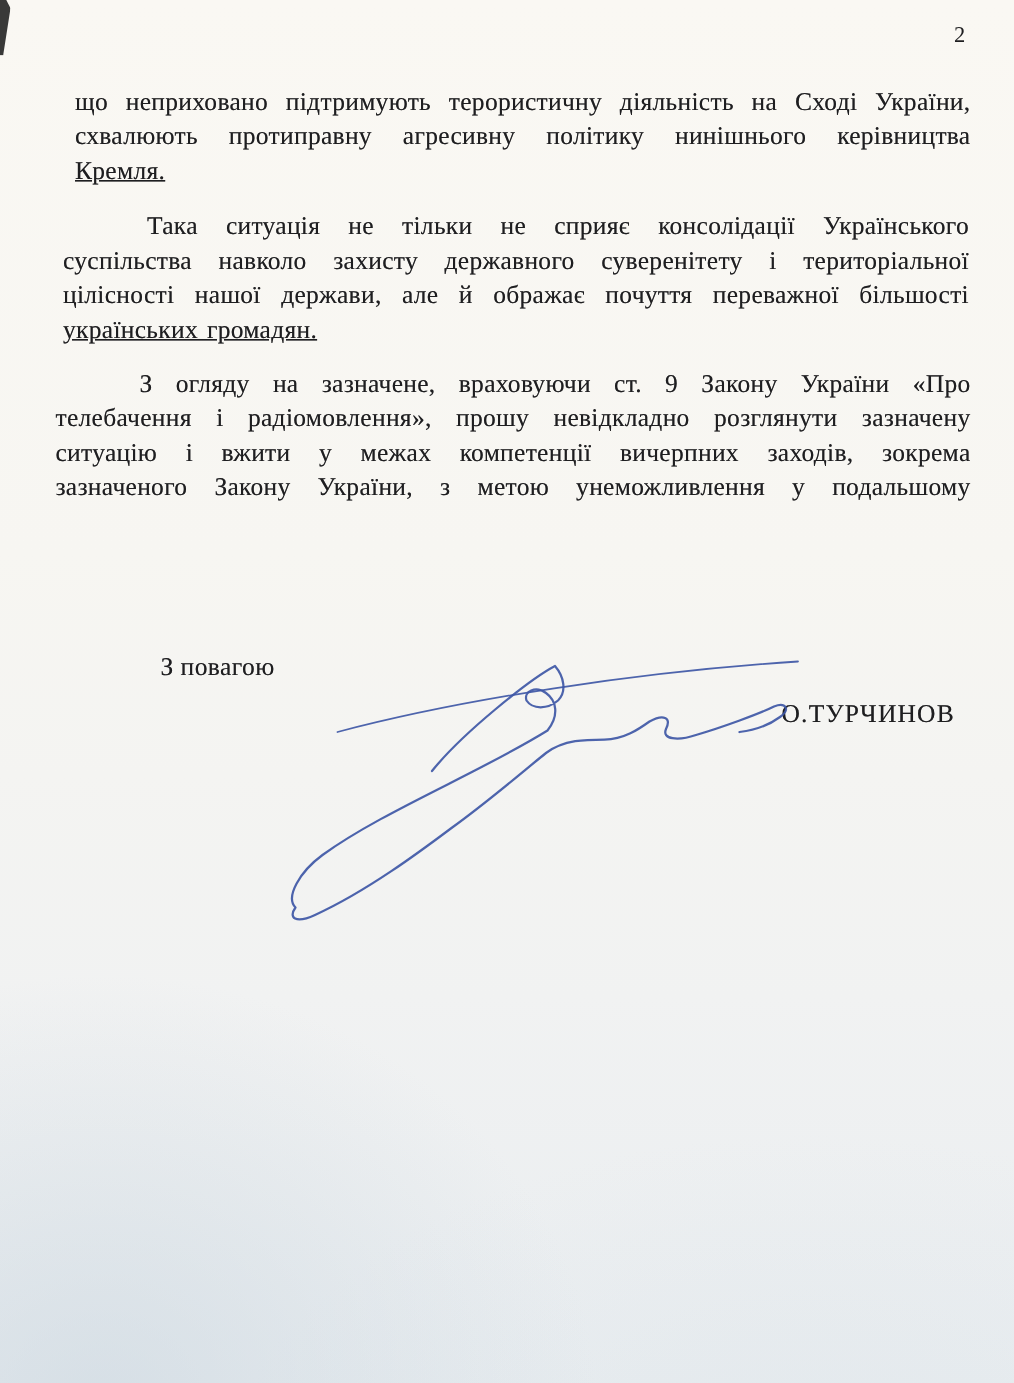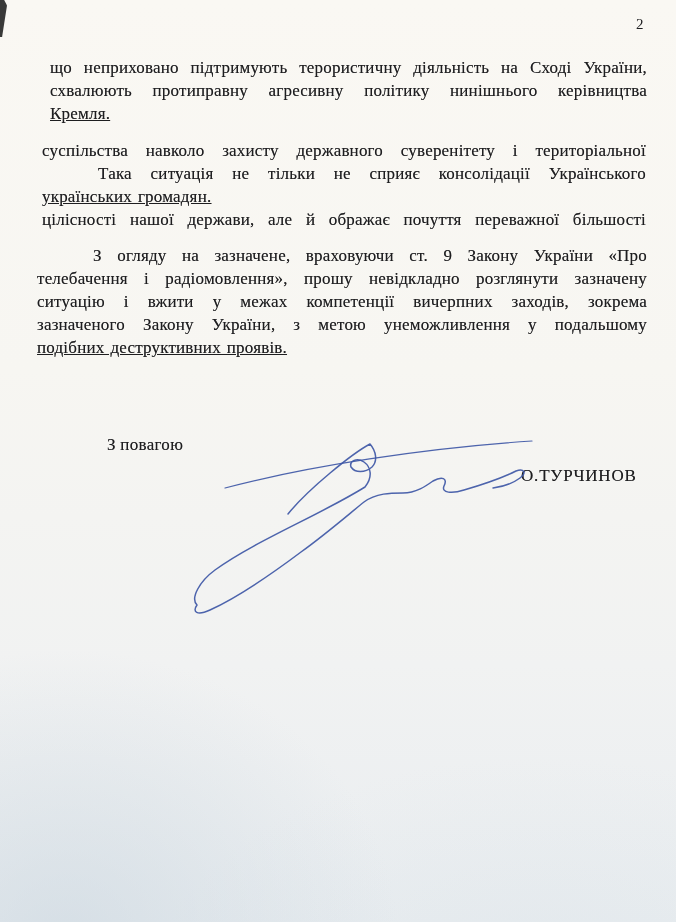--- a/index.html
+++ b/index.html
@@ -69,31 +69,30 @@
   <div class="corner-mark"></div>
 
   <div class="page-number">2</div>
 
   <div class="para p1">
       <div class="line">що неприховано підтримують терористичну діяльність на Сході України,</div>
       <div class="line">схвалюють протиправну агресивну політику нинішнього керівництва</div>
       <div class="line last">Кремля.</div>
     </div>
   <div class="para p2">
+      <div class="line indent">Така ситуація не тільки не сприяє консолідації Українського</div>
       <div class="line">суспільства навколо захисту державного суверенітету і територіальної</div>
-      <div class="line indent">Така ситуація не тільки не сприяє консолідації Українського</div>
+      <div class="line">цілісності нашої держави, але й ображає почуття переважної більшості</div>
       <div class="line last">українських громадян.</div>
-      <div class="line">цілісності нашої держави, але й ображає почуття переважної більшості</div>
     </div>
   <div class="para p3">
       <div class="line indent">З огляду на зазначене, враховуючи ст. 9 Закону України «Про</div>
       <div class="line">телебачення і радіомовлення», прошу невідкладно розглянути зазначену</div>
       <div class="line">ситуацію і вжити у межах компетенції вичерпних заходів, зокрема</div>
       <div class="line">зазначеного Закону України, з метою унеможливлення у подальшому</div>
-      <div class="line last">подібних деструктивних проявів.</div>
     </div>
 
   <div class="closing">З повагою</div>
 
   <div class="signer">О.ТУРЧИНОВ</div>
 
   <svg class="signature" viewBox="0 0 676 922" xmlns="http://www.w3.org/2000/svg" aria-hidden="true">
     <path class="sig thin" d="M 225,488 C 308,466 425,448 532,441" stroke="#3e57a6"></path>
     <path class="sig" d="M 288,514
              C 308,489 353,453 370,444

